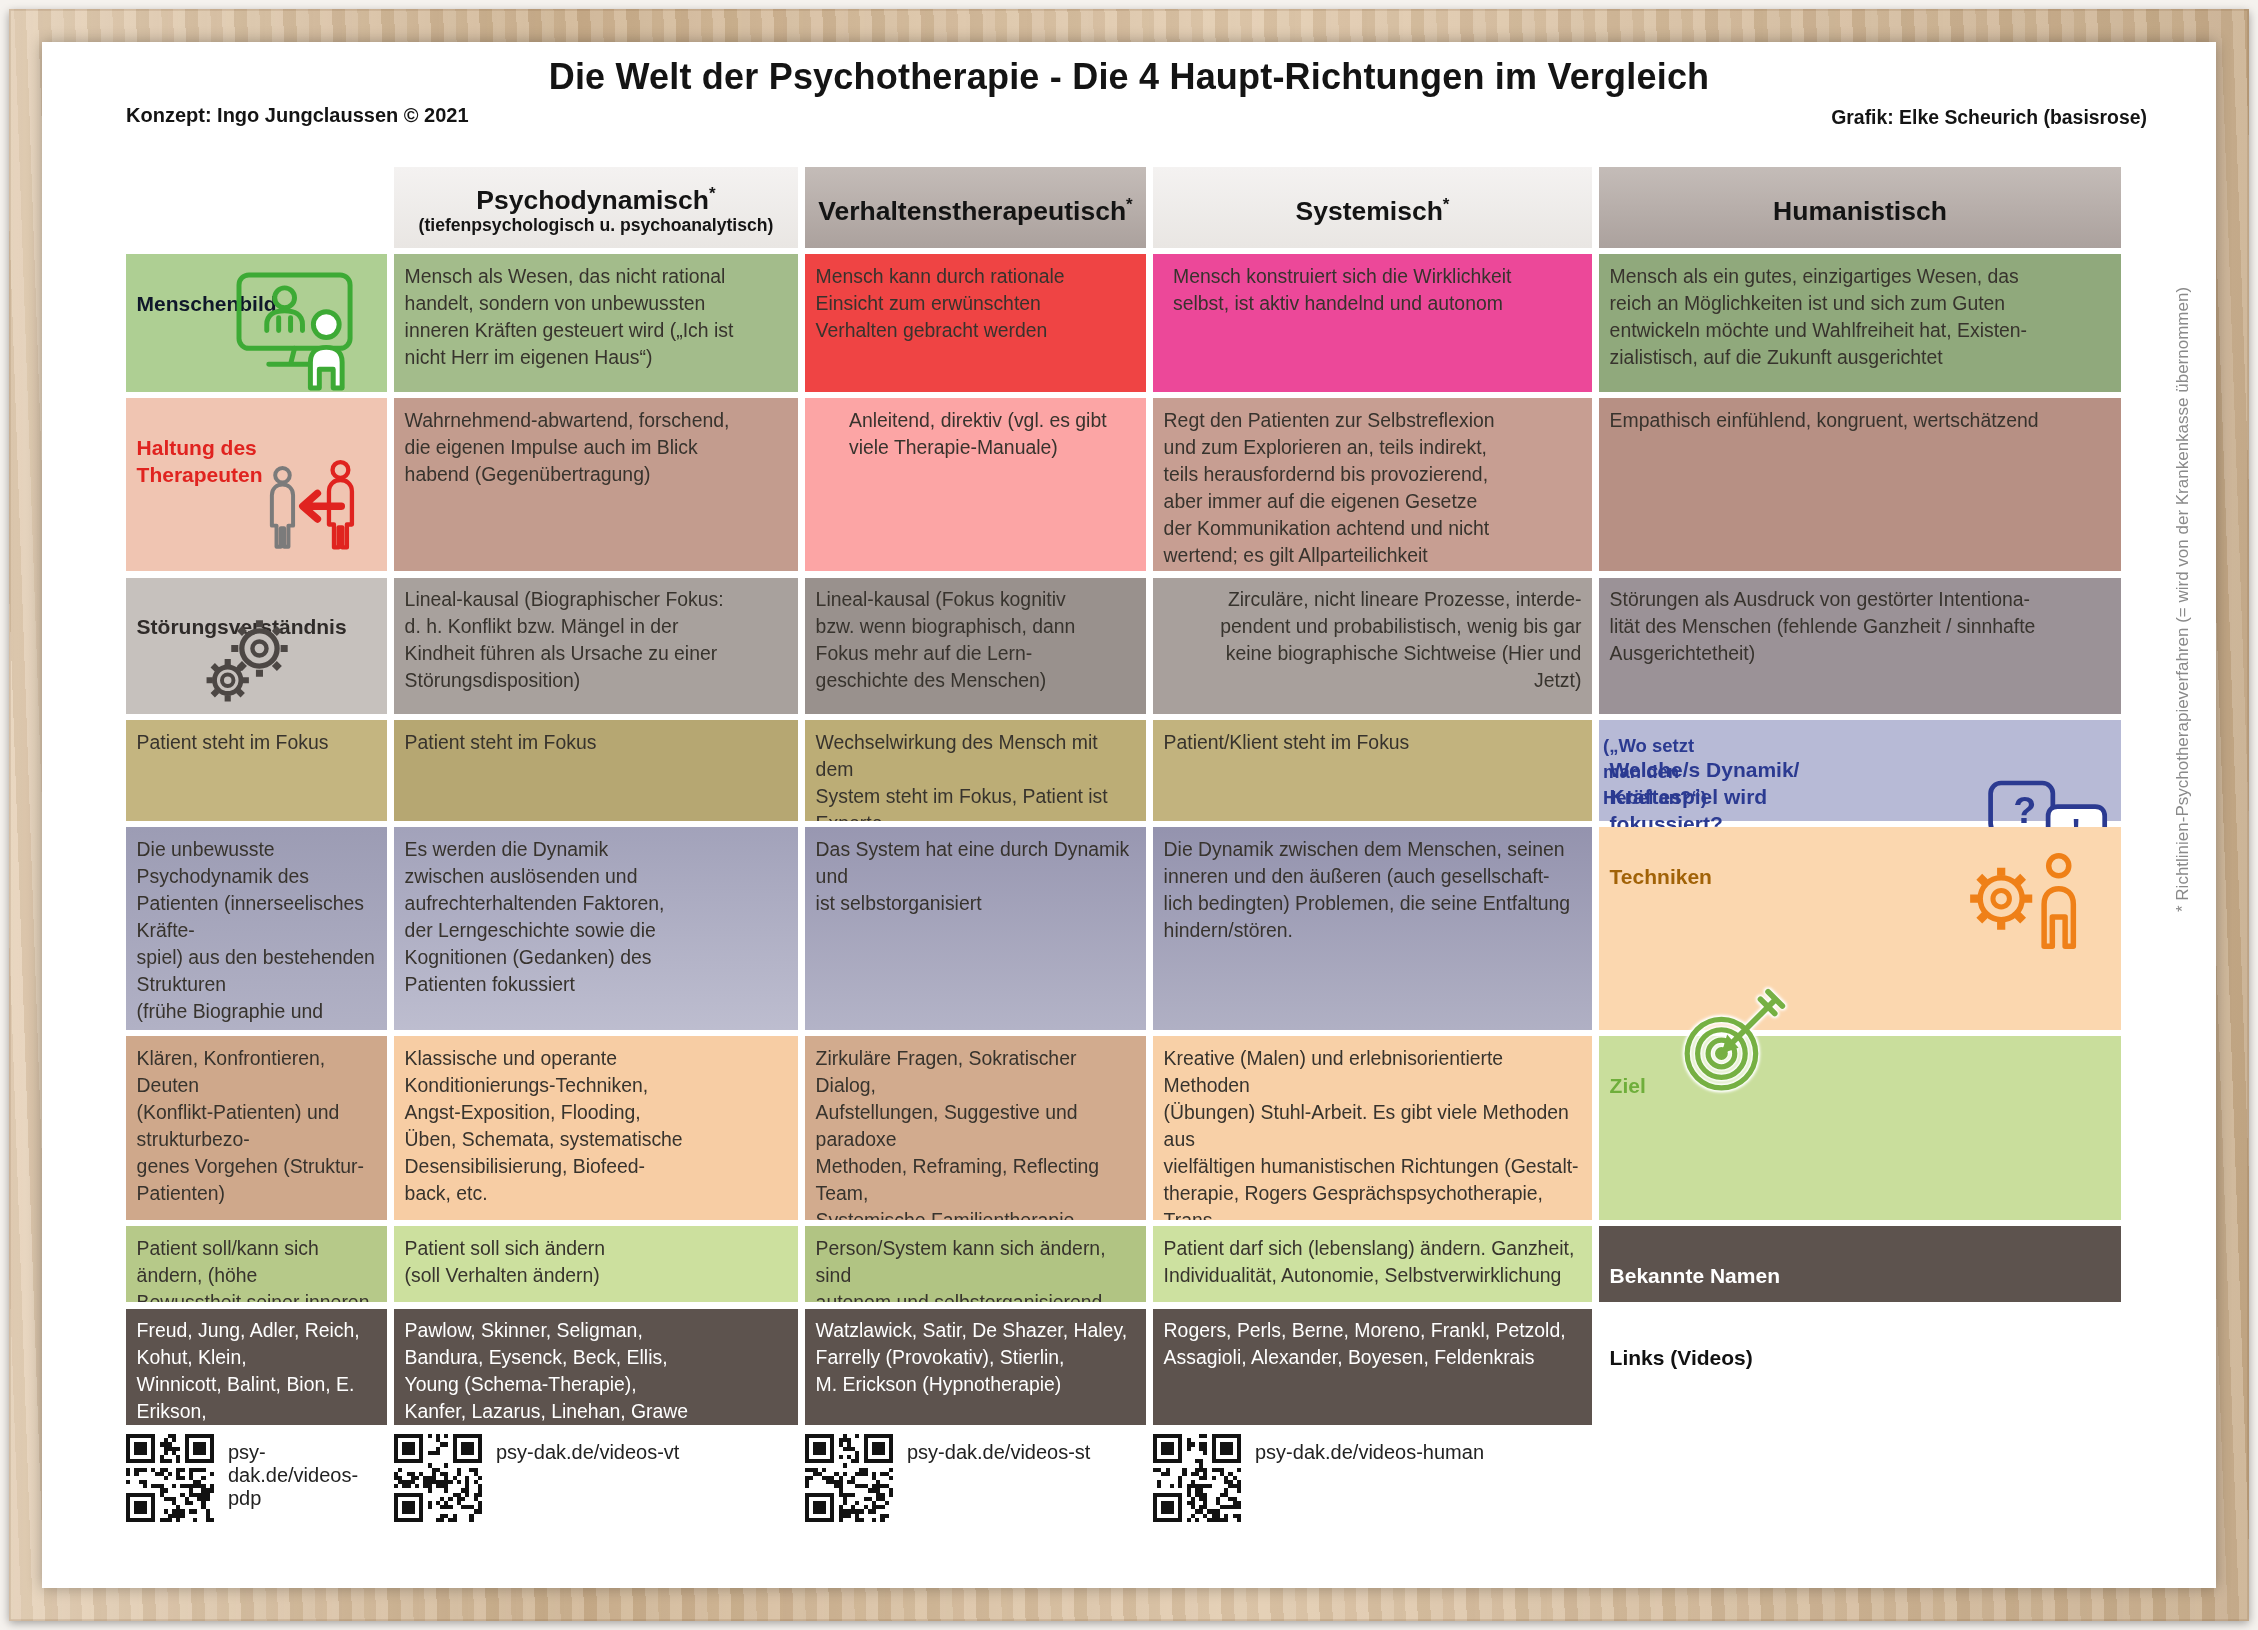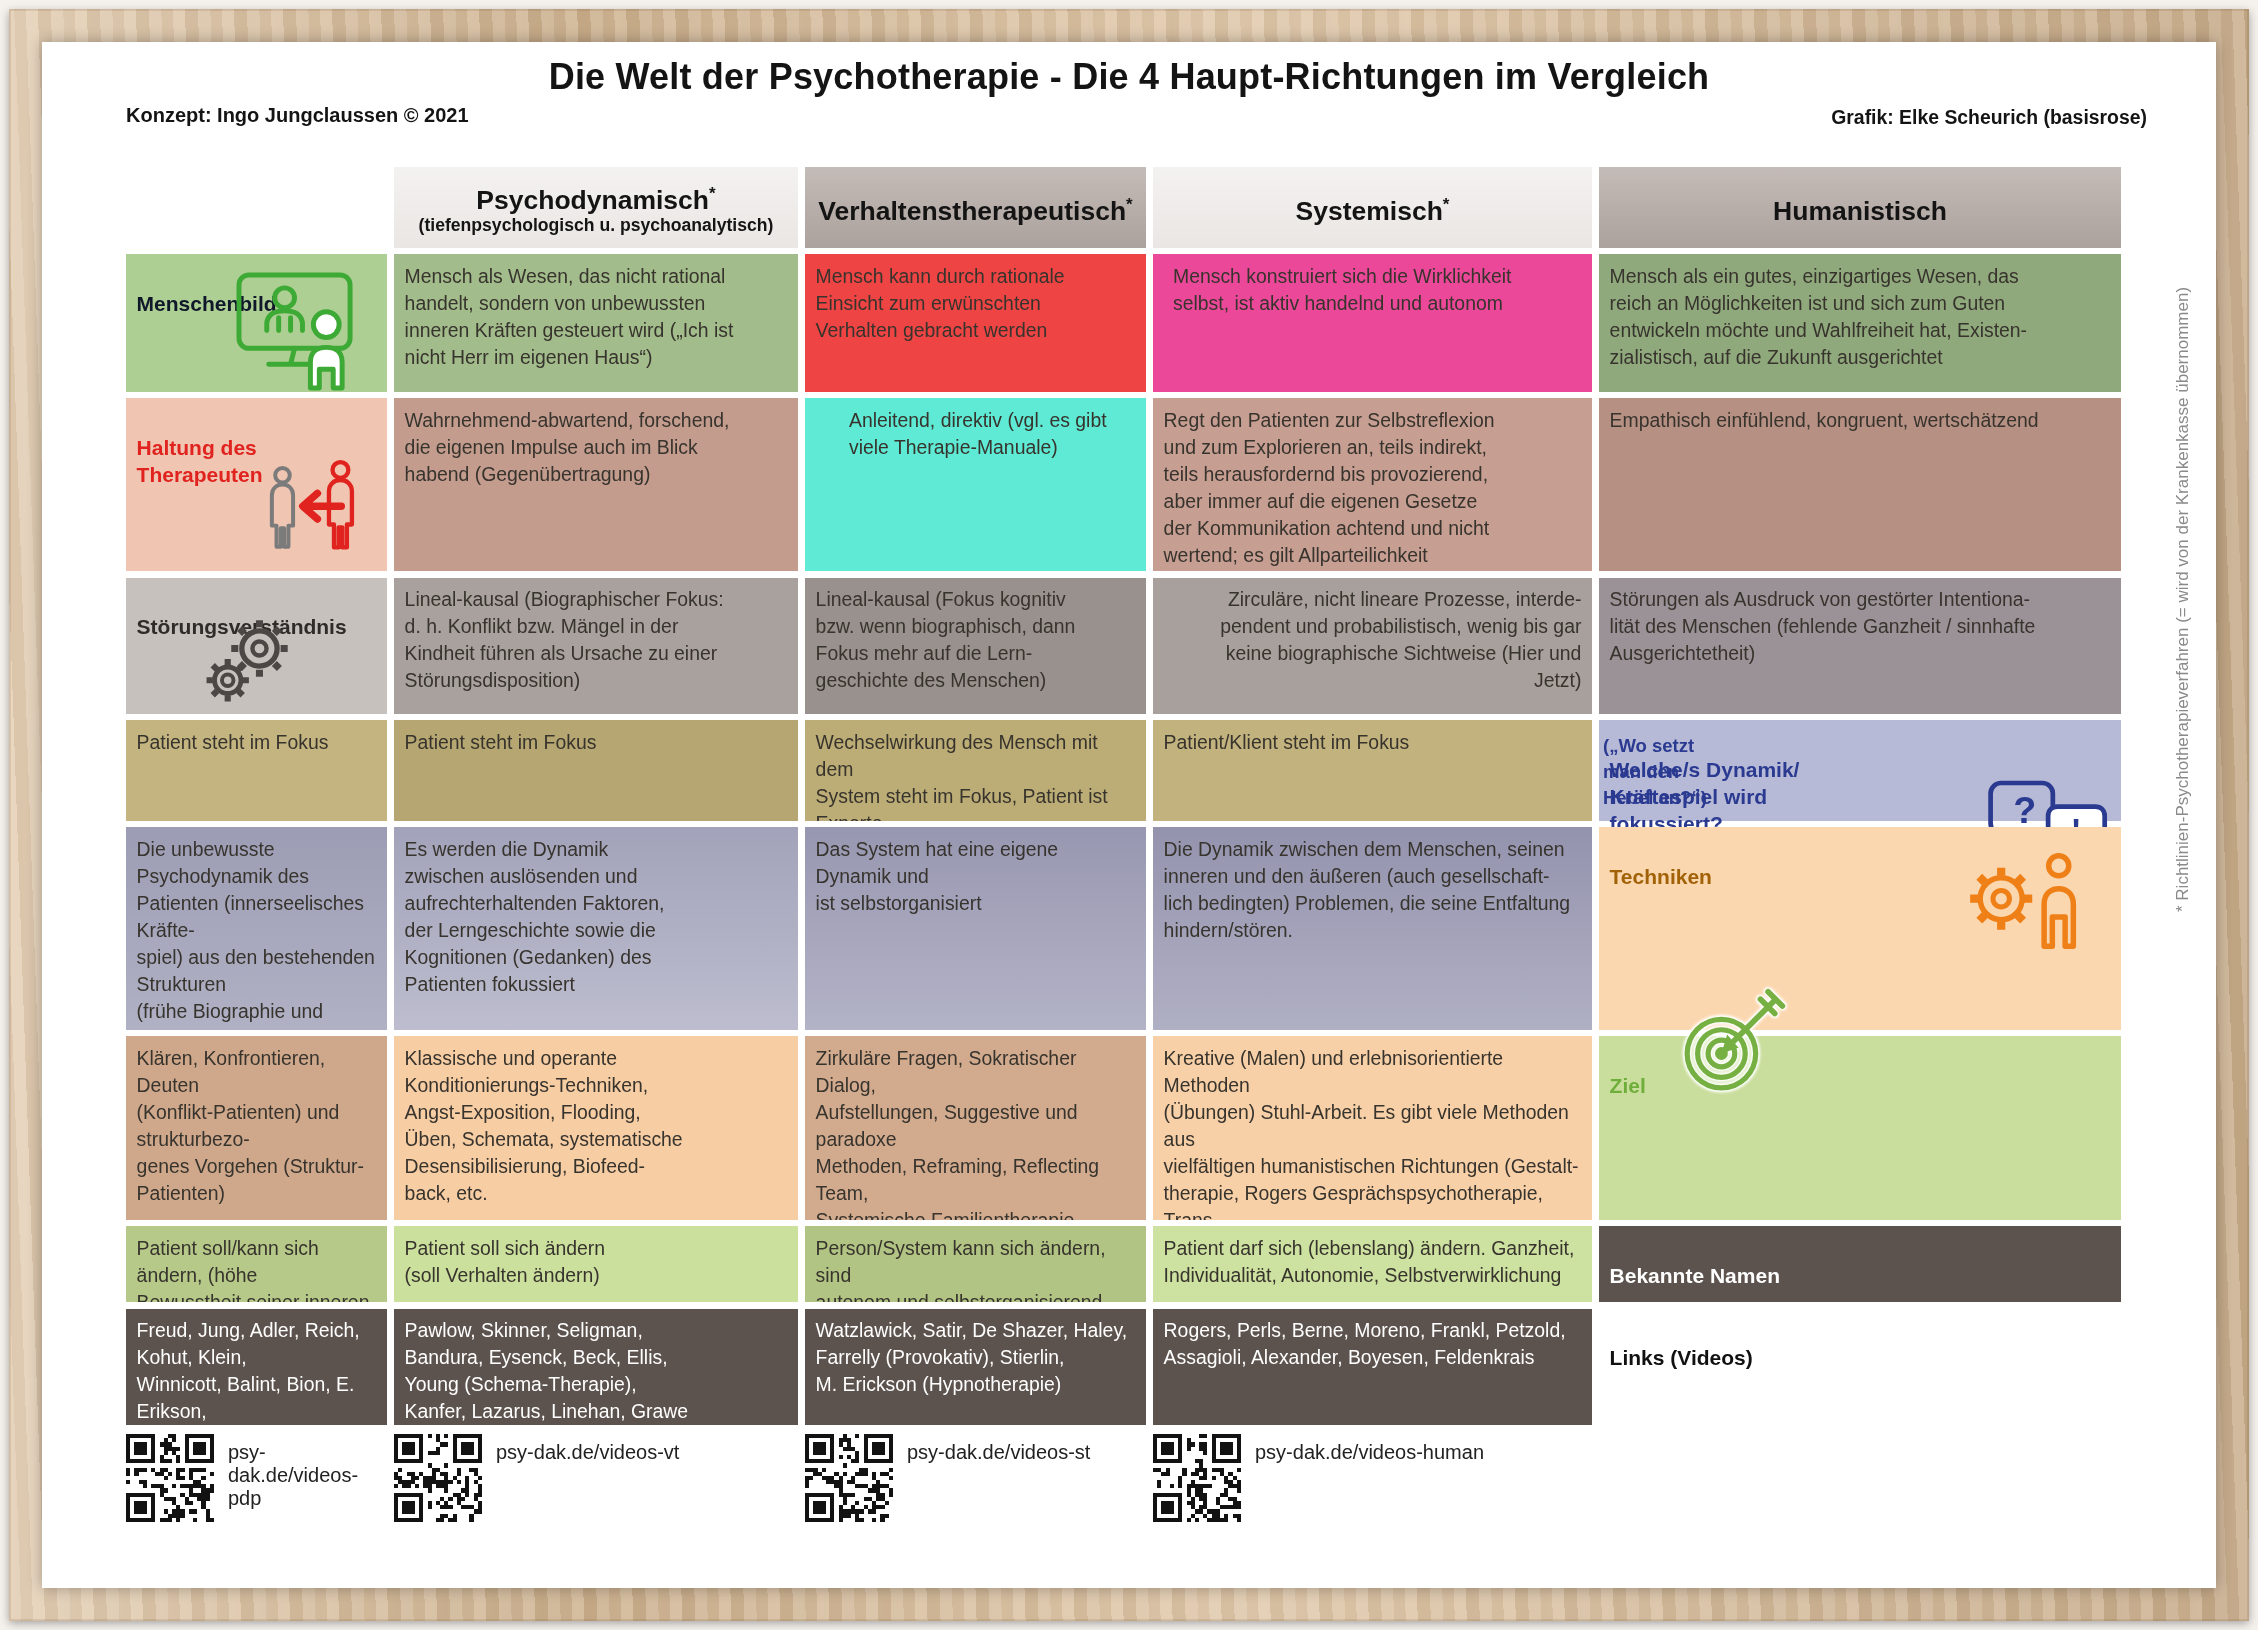--- a/index.html
+++ b/index.html
@@ -33,21 +33,21 @@
   .icon{position:absolute;}
   .halo{filter:drop-shadow(0 0 1.8px #fff) drop-shadow(0 0 1.8px #fff) drop-shadow(0 0 0.9px #fff);}
   
   .l1{background:#aecf93;color:#0f172a;} .l2{background:#f0c5b2;color:#e0231f;}
   .l3{background:#c6c1bd;color:#2f2b29;} .l4{background:#f4e5a6;color:#cfa21d;}
   .l5{background:#b7bad6;color:#2b3a91;} .l6{background:#fbd7af;color:#a16207;}
   .l7{background:#c9de9c;color:#6fae3b;} .l8{background:#5d534e;color:#ffffff;}
   .l9{background:#ffffff;color:#111111;}
   
   .r1c1{background:#a3bc8b;} .r1c2{background:#ef4444;} .r1c3{background:#ec4899;padding-left:20px;} .r1c4{background:#90a97c;}
-  .r2c1{background:#c39c8e;} .r2c2{background:#5eead4;padding-left:44px;} .r2c3{background:#c79e92;} .r2c4{background:#b79084;}
+  .r2c1{background:#c39c8e;} .r2c2{background:#fca5a5;padding-left:44px;} .r2c3{background:#c79e92;} .r2c4{background:#b79084;}
   .r3c1{background:#a8a19d;} .r3c2{background:#99918d;} .r3c3{background:#a8a09c;text-align:right;} .r3c4{background:#9b9297;}
   .r4c1{background:#c4b580;} .r4c2{background:#b6a772;} .r4c3{background:#bcad76;} .r4c4{background:#c2b37e;}
   .r5c1{background:linear-gradient(#9c9cb4,#b1b1c5);} .r5c2{background:linear-gradient(#a2a2ba,#bdbdcf);}
   .r5c3{background:linear-gradient(#9897b1,#b3b3c7);} .r5c4{background:linear-gradient(#9493ae,#b0b0c4);}
   .r6c1{background:#cfa88b;} .r6c2{background:#f7cda4;} .r6c3{background:#d2ab8e;} .r6c4{background:#f8d0a7;}
   .r7c1{background:#b6c989;} .r7c2{background:#cce09e;} .r7c3{background:#b1c483;} .r7c4{background:#cde1a0;}
   .r8c{background:#5d534e;color:#ffffff;}
   .sub5{position:absolute;left:4px;bottom:10.6px;font-size:18.5px;line-height:25.6px;white-space:pre-line;}
   .linkcell{display:flex;align-items:flex-start;padding-top:3.5px;}
   .qr{width:88px;height:88px;flex:0 0 88px;}
@@ -195,21 +195,21 @@
 spiel) aus den bestehenden Strukturen
 (frühe Biographie und Persönlichkeit/
 Struktur) und den auslösenden Fakto-
 ren sowie deren unbewusster Abwehr</div>
     <div class="cell r5c2">Es werden die Dynamik
 zwischen auslösenden und
 aufrechterhaltenden Faktoren,
 der Lerngeschichte sowie die
 Kognitionen (Gedanken) des
 Patienten fokussiert</div>
-    <div class="cell r5c3">Das System hat eine eigene Dynamik und
+    <div class="cell r5c3">Das System hat eine durch Dynamik und
 ist selbstorganisiert</div>
     <div class="cell r5c4">Die Dynamik zwischen dem Menschen, seinen
 inneren und den äußeren (auch gesellschaft-
 lich bedingten) Problemen, die seine Entfaltung
 hindern/stören.</div>
 
     <div class="lcell l6">
       <span>Techniken</span>
       <svg class="icon" style="right:23px;top:10.6px" width="137" height="115" viewBox="0 0 150 125" fill="none" stroke="#ef8018" stroke-linecap="round" stroke-linejoin="round">
         <circle cx="44" cy="66" r="23" stroke-width="6"></circle>

